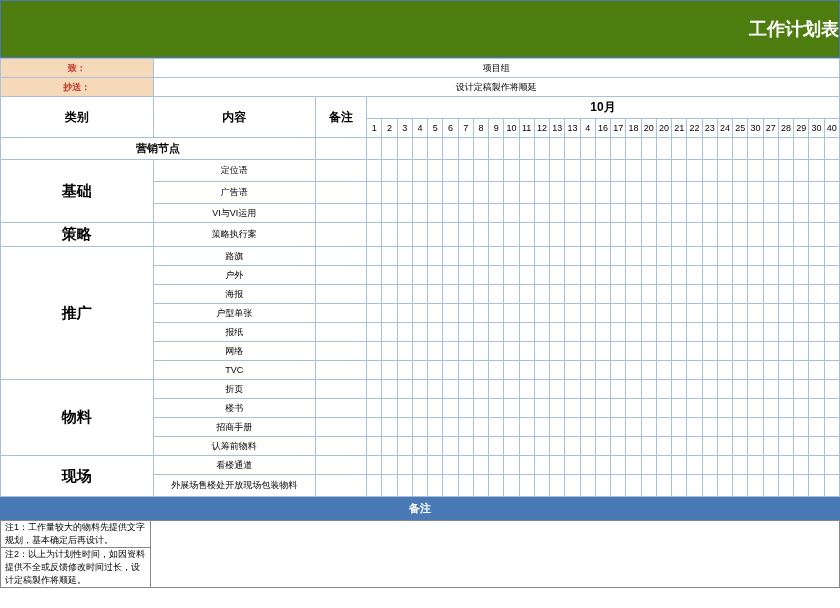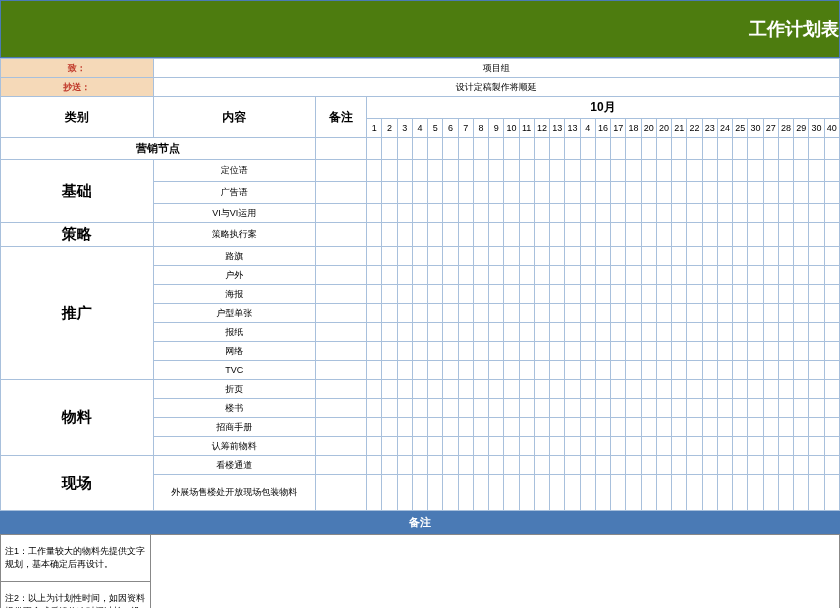--- a/index.html
+++ b/index.html
@@ -47,21 +47,21 @@
     background: #4a7ab5;
     color: #fff;
     font-weight: bold;
     text-align: center;
     padding: 4px 0;
     font-size: 11px;
   }
   .notes {
     font-size: 9px;
     text-align: left;
-    padding: 10px 4px;
+    padding: 0 4px;
     vertical-align: top;
   }
   .notes-cell {
     border: 1px solid #888;
   }
 </style>
 </head>
 <body>
 
 <div class="header-bar">工作计划表</div>
@@ -752,21 +752,21 @@
         <td></td>
         <td></td>
         <td></td>
         <td></td>
         <td></td>
         <td></td>
         <td></td>
         <td></td>
         <td></td>
   </tr>
-  <tr style="height:36px">
+  <tr style="height:22px">
         <td>外展场售楼处开放现场包装物料</td>
         <td></td>
         <td></td>
         <td></td>
         <td></td>
         <td></td>
         <td></td>
         <td></td>
         <td></td>
         <td></td>

